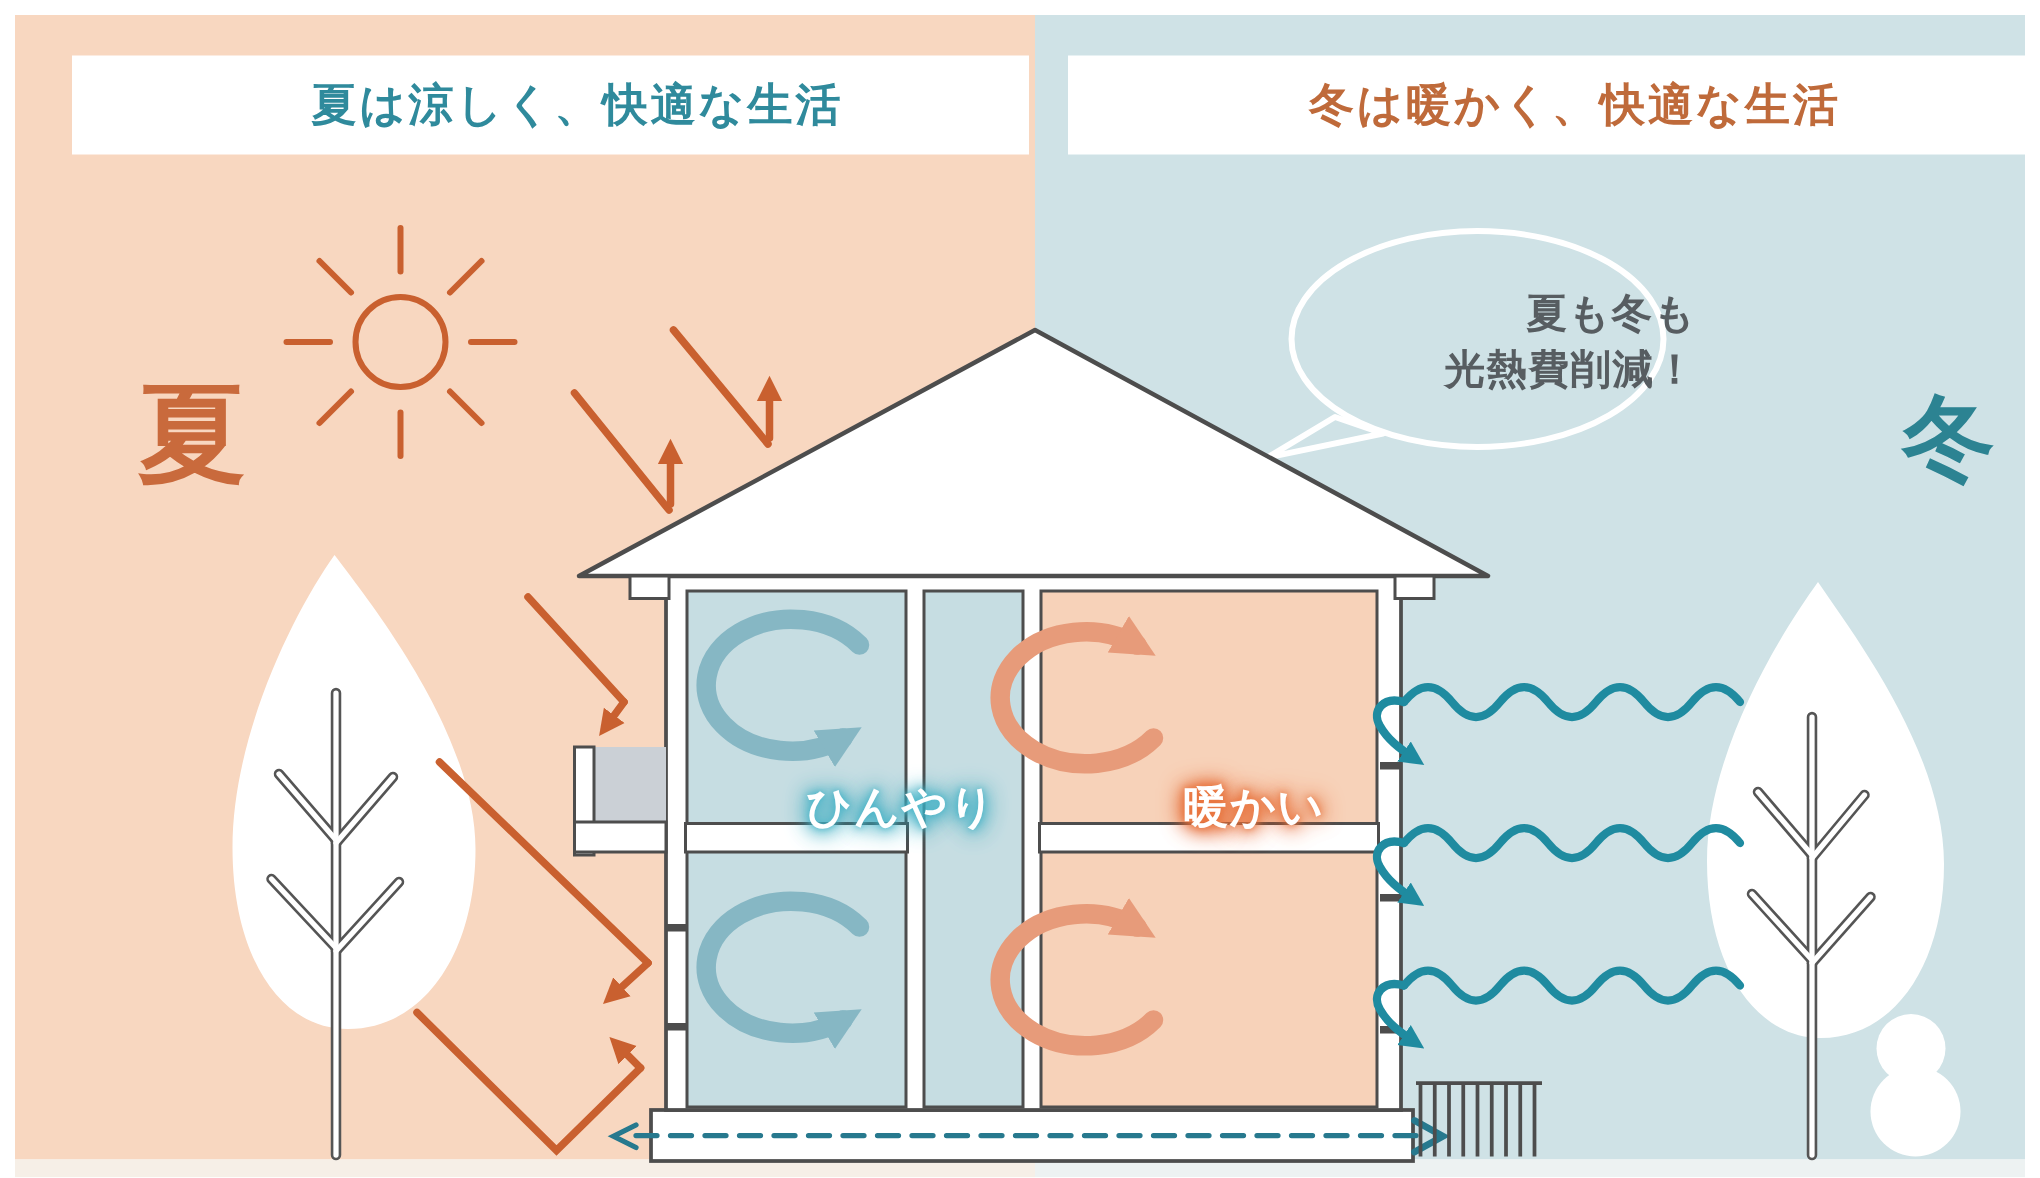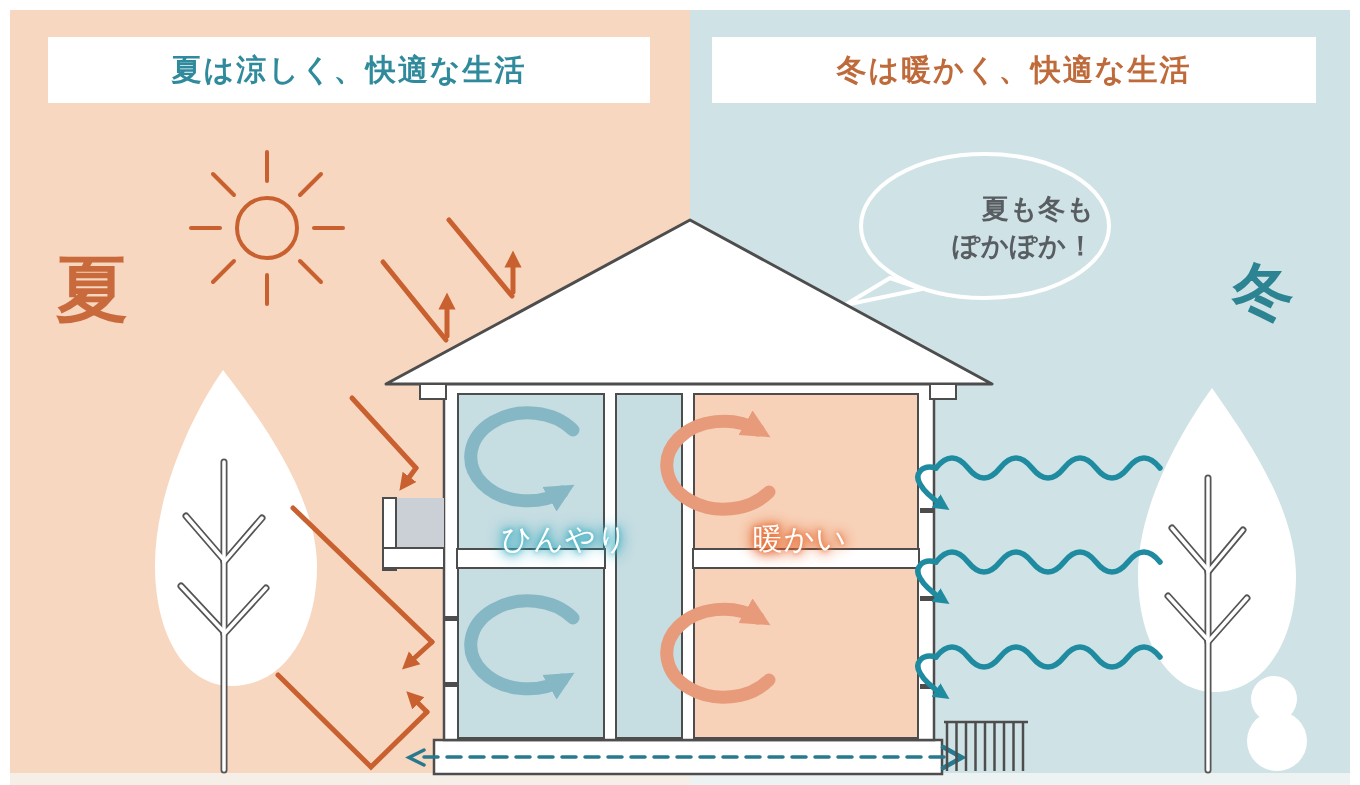--- a/index.html
+++ b/index.html
@@ -1,37 +1,37 @@
 <!DOCTYPE html>
 <html><head>
 <meta charset="utf-8">
 <style>
   html,body{margin:0;padding:0;background:#ffffff;}
   #stage{
     position:relative;width:1360px;height:785px;overflow:hidden;background:#ffffff;
     font-family:"Liberation Sans","DejaVu Sans",sans-serif;
   }
   #artwork{position:absolute;left:0;top:0;}
-  .txt{position:absolute;pointer-events:none;}
+  .txt{position:absolute;pointer-events:none;padding-left:36px;}
   .banner{
     height:66px;background:#ffffff;display:flex;align-items:center;justify-content:center;
     font-size:30px;font-weight:bold;letter-spacing:2px;
   }
   .banner.summer{left:48px;top:37px;width:602px;color:#2f8a9c;}
   .banner.winter{left:712px;top:37px;width:604px;color:#bf6a3a;}
   .kanji{font-weight:600;}
   .kanji.summer{left:56px;top:242px;font-size:72px;color:#c96a3c;}
   .kanji.winter{left:1232px;top:250px;font-size:62px;color:#2c8392;}
   .bubble-text{
     left:875px;top:191px;width:220px;text-align:right;
     font-size:27px;font-weight:bold;line-height:37px;color:#575d61;letter-spacing:1px;
   }
   .room-label{
     top:520px;width:190px;text-align:center;color:#ffffff;
-    font-size:30px;font-weight:normal;line-height:38px;letter-spacing:1px;
+    font-size:30px;font-weight:bold;line-height:38px;letter-spacing:1px;
   }
   .room-label span{display:block;}
   .room-label.cool{
     left:470px;
     text-shadow:0 0 4px #49b6c9,0 0 9px #3fb0c5,0 0 16px #2aa3ba,0 2px 14px #2aa3ba;
   }
   .room-label.warm{
     left:705px;
     text-shadow:0 0 4px #ea7a45,0 0 9px #e86f36,0 0 16px #e25f28,0 2px 14px #e25f28;
   }
@@ -205,21 +205,21 @@
   </div>
   <div class="txt banner winter">
     <span>冬は暖かく、快適な生活</span>
   </div>
 
   <div class="txt kanji summer">夏</div>
   <div class="txt kanji winter">冬</div>
 
   <div class="txt bubble-text">
     <span style="display:block">夏も冬も</span>
-    <span style="display:block">ぽかぽか！</span>
+    <span style="display:block">光熱費削減！</span>
   </div>
 
   <div class="txt room-label cool">
     <span>ひんやり</span>
   </div>
   <div class="txt room-label warm">
     <span>暖かい</span>
   </div>
 
 </div>

